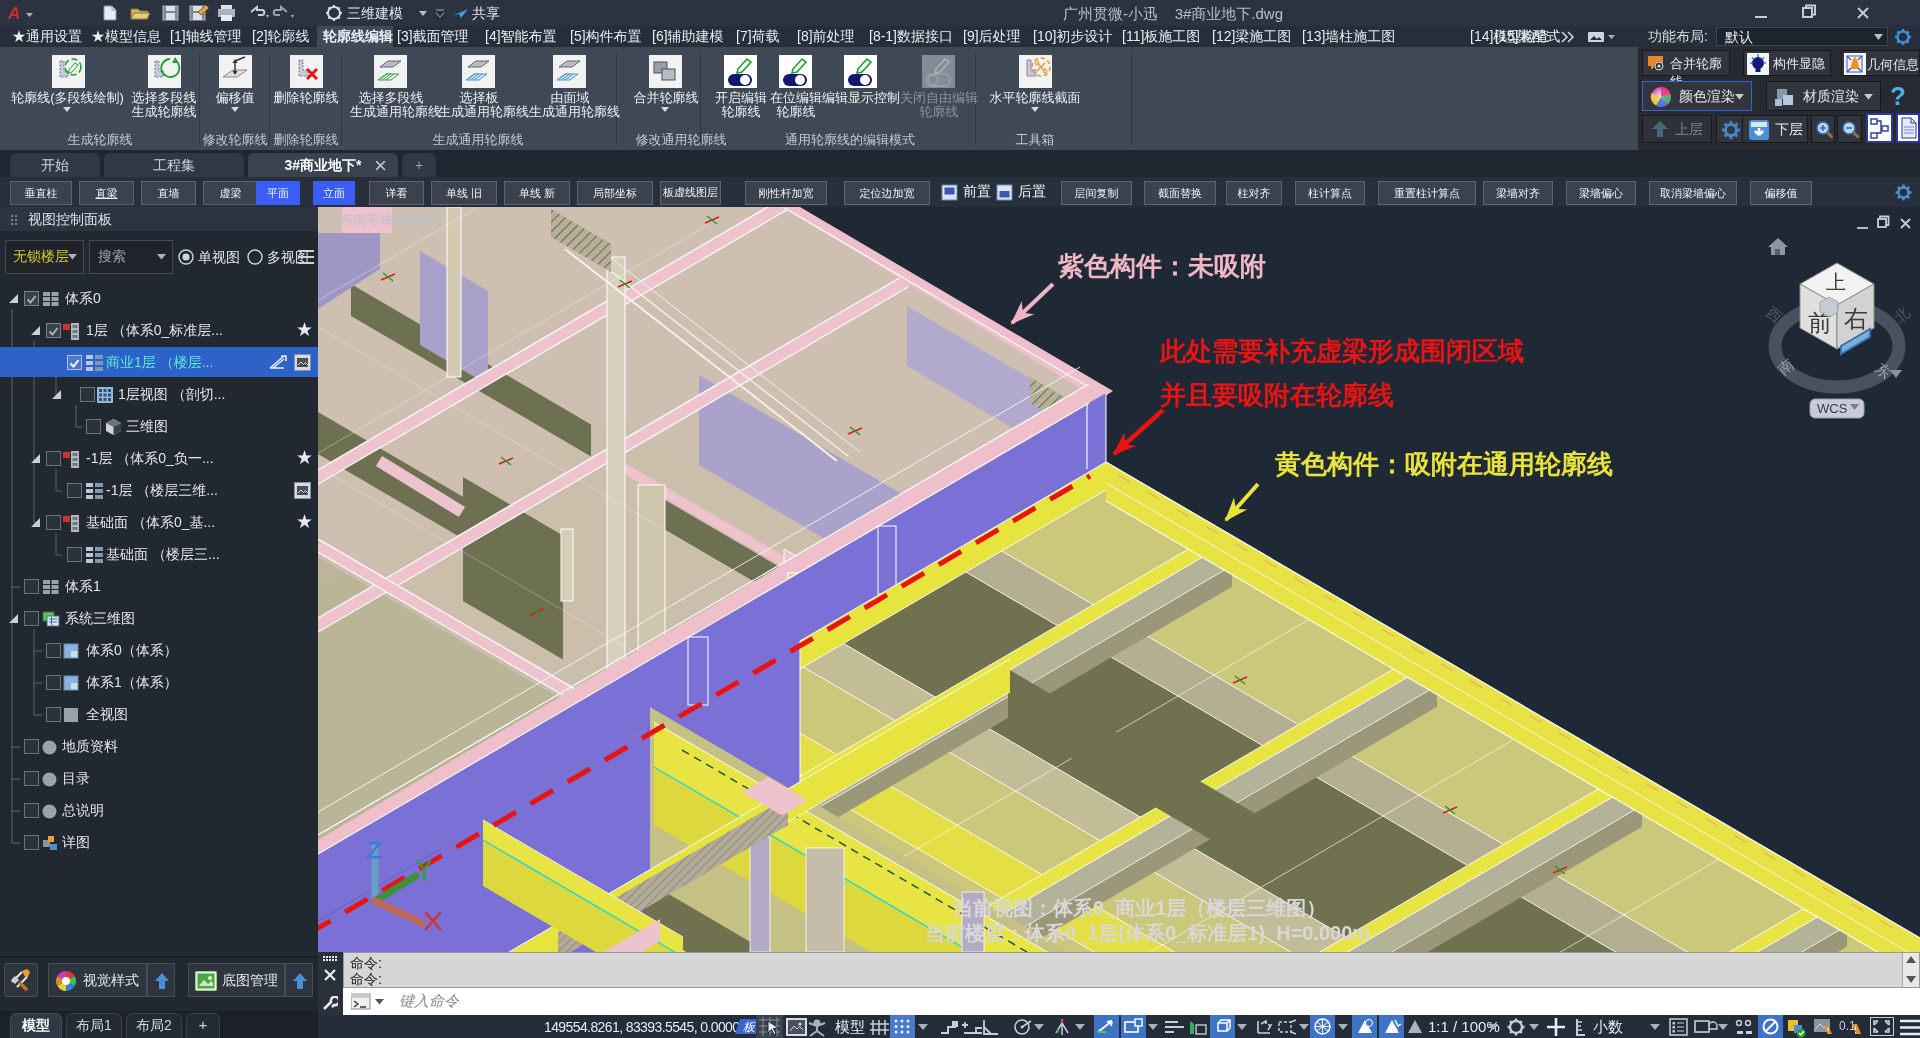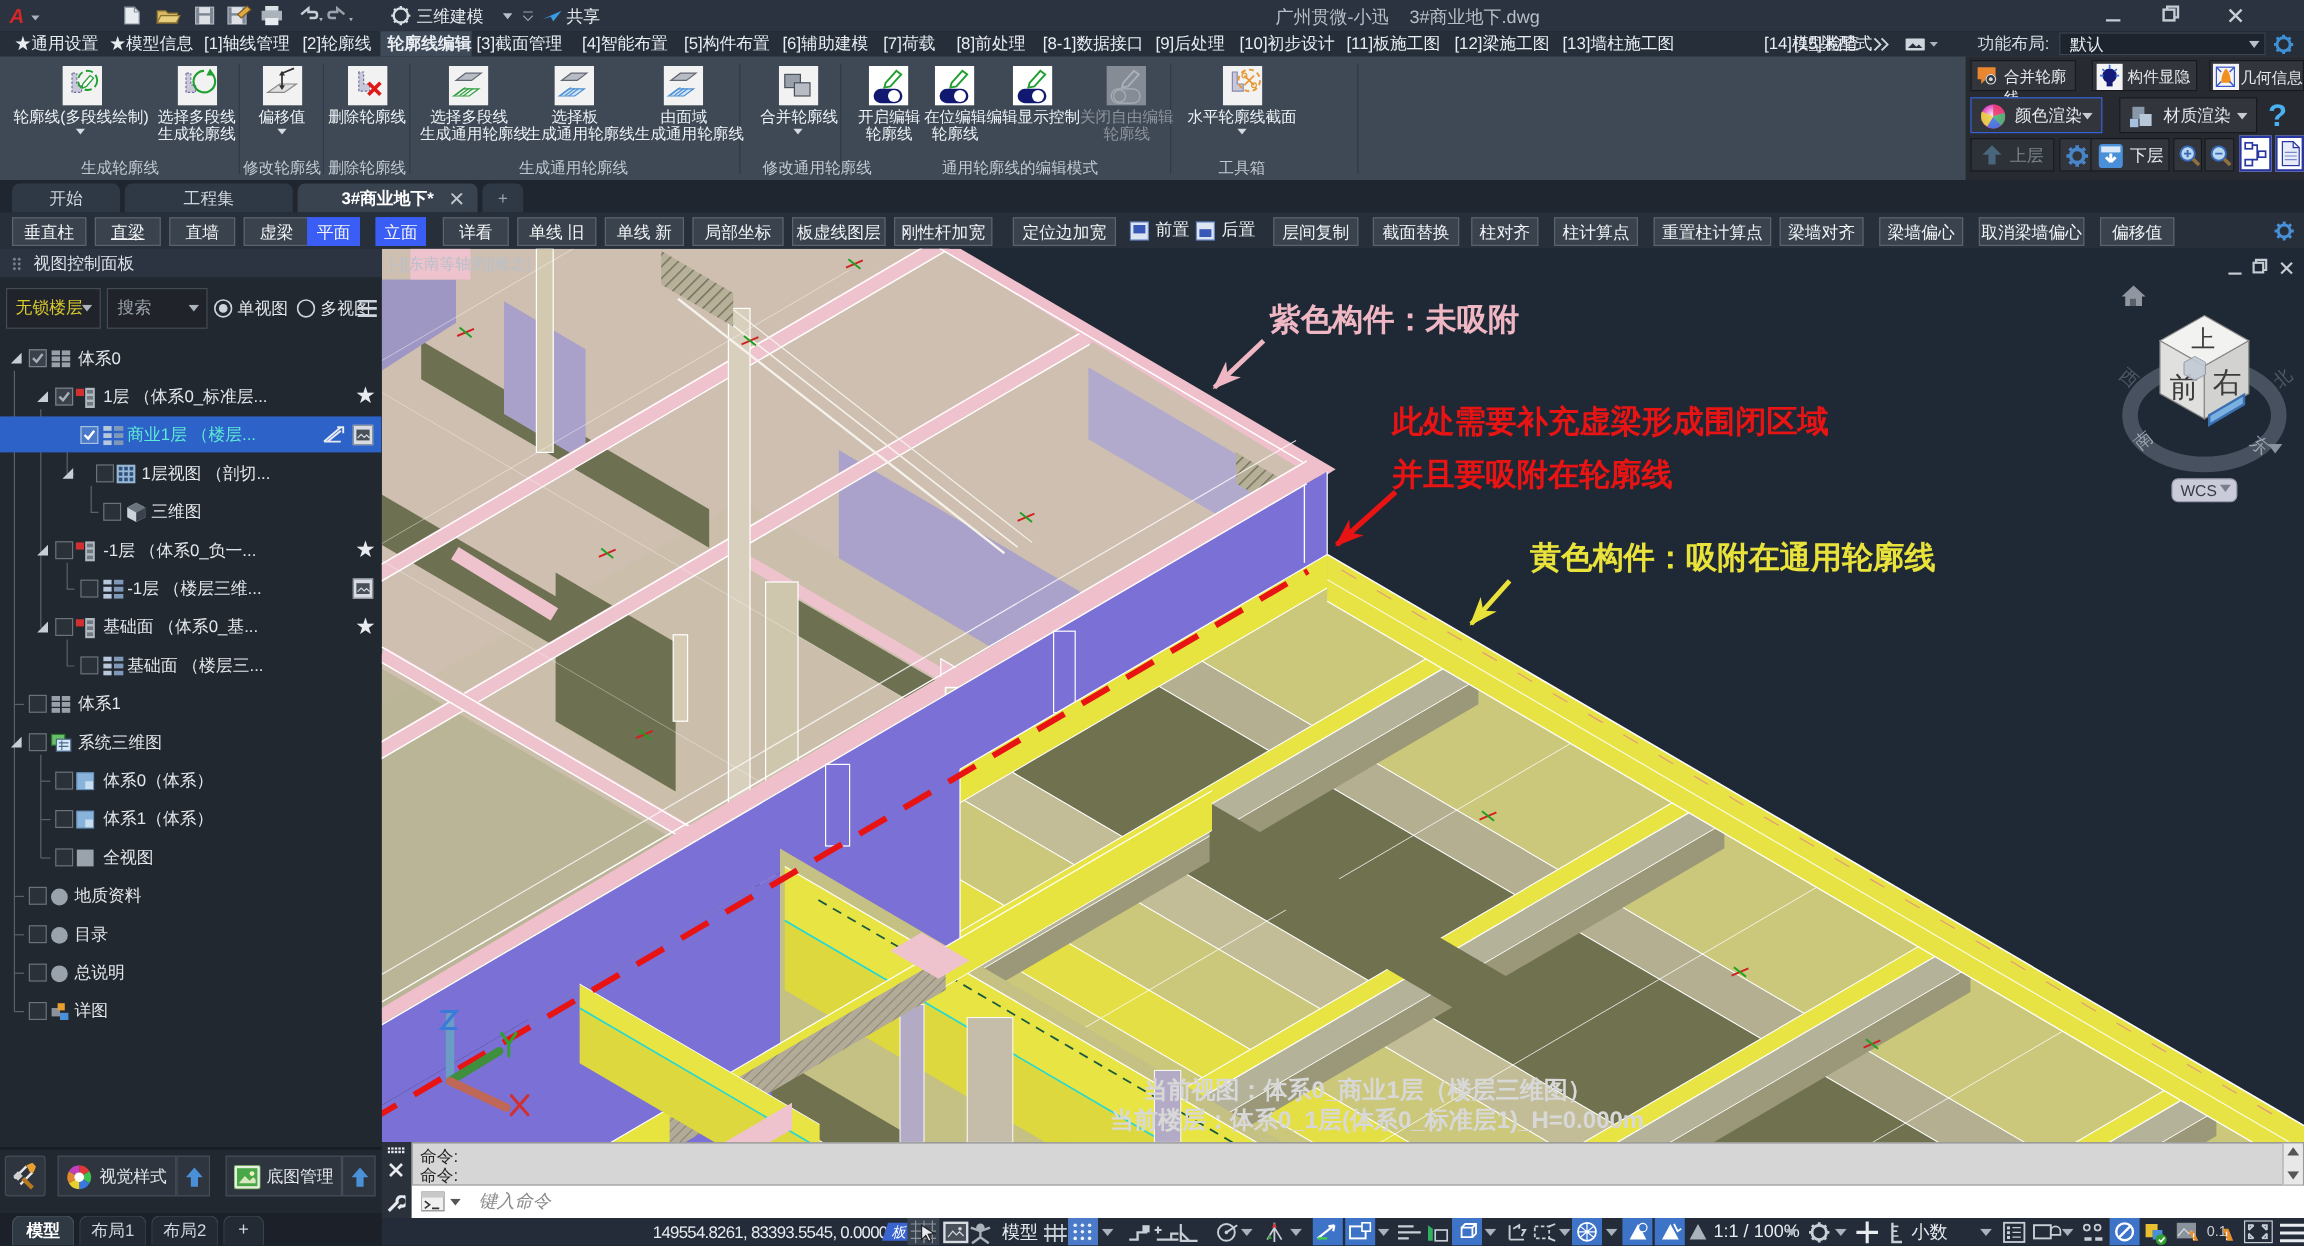--- a/index.html
+++ b/index.html
@@ -25,21 +25,21 @@
   .rdrop { position:absolute; color:#d7dce2; font-size:8px; }
 
   
   #filetabs { position:absolute; left:0; top:150px; width:1920px; height:27px; background:#20262f; }
   .ftab { position:absolute; top:3px; height:24px; line-height:24px; font-size:14px; color:#cfd5dc;
     background:#2e3945; border-radius:6px 6px 0 0; text-align:center; }
 
   
   #toolbar { position:absolute; left:0; top:177px; width:1920px; height:30px; background:#262f3a; }
   .tbtn { position:absolute; top:4px; height:24px; line-height:22px; background:#3a424d; border:1px solid #5c646f;
-    color:#f2f4f6; font-size:14px; text-align:center; }
+    color:#f2f4f6; font-size:11px; text-align:center; }
   .tbtn.blue { background:#3a5ef5; border-color:#3a5ef5; }
 
   
   #leftpanel { position:absolute; left:0; top:207px; width:318px; height:804px; background:#22282f; }
   #lp-header { position:absolute; left:0; top:0; width:318px; height:24px; background:#2b3440; color:#dde2e8; font-size:14px; }
   .lp-ctrl { position:absolute; top:33px; height:34px; background:#20242a; border:1px solid #434b55; }
   .tree-label { position:absolute; color:#e3e7eb; font-size:14px; white-space:nowrap; }
 
   
   #cmdgrey { position:absolute; left:343px; top:952px; width:1577px; height:36px; background:#d6d6d6; border:1px solid #9a9a9a; }
@@ -413,21 +413,21 @@
     <div class="tbtn" style="left:10px;width:62px;">垂直柱</div>
     <div class="tbtn" style="left:79px;width:55px;text-decoration:underline;">直梁</div>
     <div class="tbtn" style="left:141px;width:55px;">直墙</div>
     <div class="tbtn" style="left:203px;width:55px;">虚梁</div>
     <div class="tbtn blue" style="left:256px;width:44px;">平面</div>
     <div class="tbtn blue" style="left:313px;width:42px;">立面</div>
     <div class="tbtn" style="left:369px;width:55px;">详看</div>
     <div class="tbtn" style="left:431px;width:66px;">单线 旧</div>
     <div class="tbtn" style="left:504px;width:66px;">单线 新</div>
     <div class="tbtn" style="left:577px;width:76px;">局部坐标</div>
-    <div class="tbtn" style="left:660px;width:78px;">板虚线图层</div>
+    <div class="tbtn" style="left:660px;width:61px;font-family:Liberation Mono, monospace;">板虚线图层</div>
     <div class="tbtn" style="left:745px;width:82px;">刚性杆加宽</div>
     <div class="tbtn" style="left:844px;width:86px;">定位边加宽</div>
     <svg class="abs" style="left:941px;top:7px" width="17" height="17">
         <rect x="1" y="1" width="15" height="15" fill="#dce4f0" stroke="#6888c8"></rect>
         <rect x="3.5" y="3.5" width="10" height="7" fill="#3858b8"></rect>
       </svg>
     <div class="abs" style="left:963px;top:6px;font-size:14px;color:#f2f4f6;">前置</div>
     <svg class="abs" style="left:996px;top:7px" width="17" height="17">
         <rect x="1" y="1" width="15" height="15" fill="#dce4f0" stroke="#6888c8"></rect>
         <rect x="3.5" y="7" width="10" height="6.5" fill="#3858b8"></rect>

